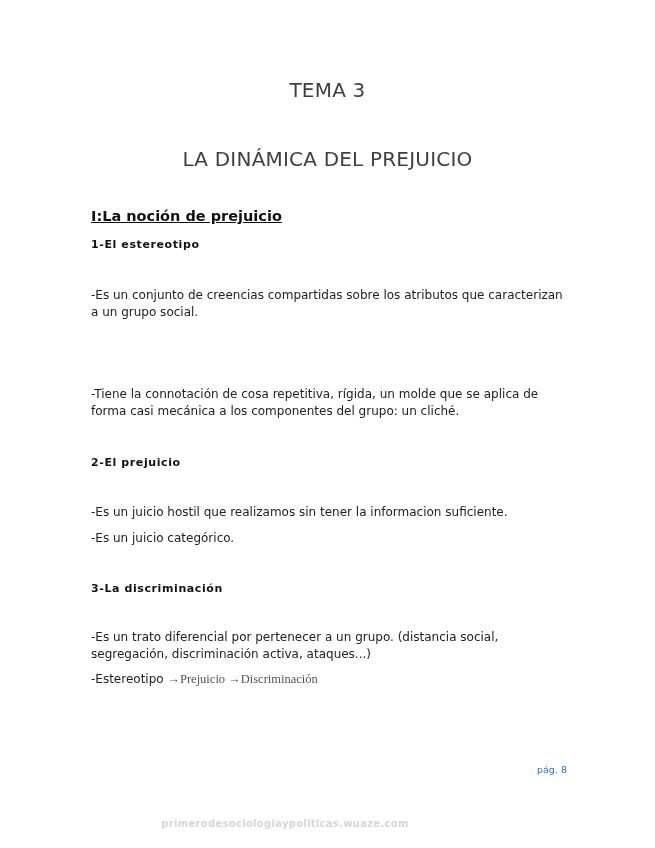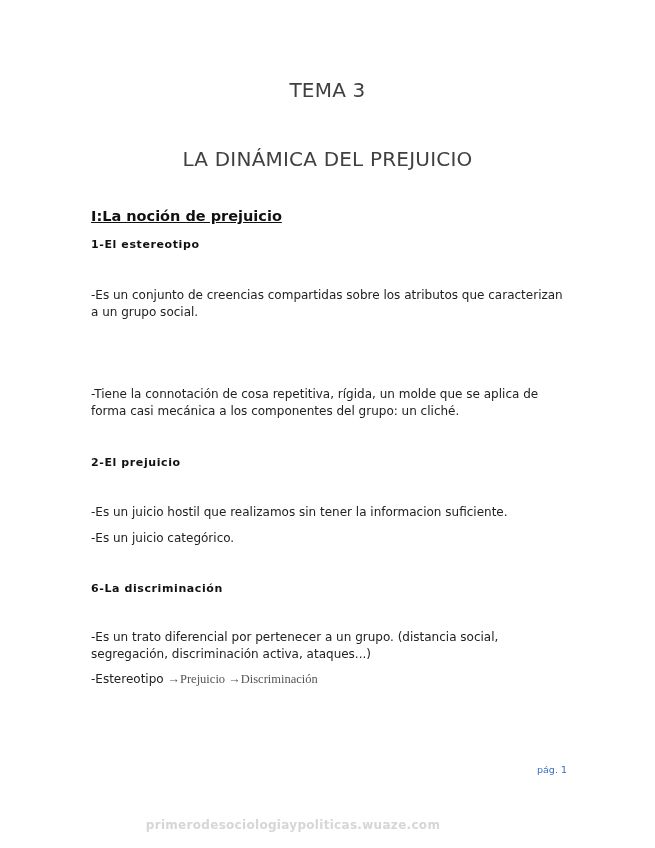--- a/index.html
+++ b/index.html
@@ -16,41 +16,41 @@
     .p { position: absolute; left: 91px; width: 480px; font-size: 12px; line-height: 16.5px; color: #222; }
     .arrowtxt { font-family: Liberation Serif, serif; color: #555; font-size: 12.5px; }
     .watermark { position: absolute; left: 265px; top: 693px; width: 112px; height: 112px;
                  border-radius: 50%; background: #cdcac4; border: 3px solid #e6d8a8; opacity: 0.85; }
     .wm-t1, .wm-t2 { position: absolute; width: 112px; text-align: center; left: 0;
                      font-family: "DejaVu Sans", sans-serif; font-weight: bold; color: #f3e3a4; font-size: 15px; line-height: 16px; }
     .wm-t1 { top: 38px; }
     .wm-t2 { top: 54px; }
     .wm-t3 { position: absolute; width: 112px; left: 0; top: 74px; text-align: center;
              font-size: 4px; color: #f1f1f1; letter-spacing: 1px; }
-    .footer-url { position: absolute; left: 12px; width: 562px; top: 818px; text-align: center;
-                  font-family: "DejaVu Sans", sans-serif; font-weight: bold; font-size: 12px; color: #d6d6d6; letter-spacing: 0.3px; }
+    .footer-url { position: absolute; left: 4px; width: 562px; top: 818px; text-align: center;
+                  font-family: "DejaVu Sans", sans-serif; font-weight: bold; font-size: 10px; color: #d6d6d6; letter-spacing: 0.3px; }
     .pagenum { position: absolute; left: 537px; top: 764px; font-size: 9.5px; color: #3b6cc4; }
   </style>
 </head>
 <body>
 
 <div class="page">
   <div class="title" id="t1">TEMA 3</div>
   <div class="title" id="t2">LA DINÁMICA DEL PREJUICIO</div>
 
   <div class="sec h1">I:La noción de prejuicio</div>
 
   <div class="sec h2" style="top:238px;">1-El estereotipo</div>
   <div class="p" style="top:287px;">-Es un conjunto de creencias compartidas sobre los atributos que caracterizan a un grupo social.</div>
   <div class="p" style="top:386px;">-Tiene la connotación de cosa repetitiva, rígida, un molde que se aplica de forma casi mecánica a los componentes del grupo: un cliché.</div>
 
   <div class="sec h2" style="top:456px;">2-El prejuicio</div>
   <div class="p" style="top:504px;">-Es un juicio hostil que realizamos sin tener la informacion suficiente.</div>
   <div class="p" style="top:530px;">-Es un juicio categórico.</div>
 
-  <div class="sec h2" style="top:582px;">6-La discriminación</div>
+  <div class="sec h2" style="top:582px;">3-La discriminación</div>
   <div class="p" style="top:629px;">-Es un trato diferencial por pertenecer a un grupo. (distancia social, segregación, discriminación activa, ataques...)</div>
   <div class="p" style="top:671px;"><span>-Estereotipo </span><span class="arrowtxt">→Prejuicio →Discriminación</span></div>
 
 
-  <div class="pagenum">pág. 1</div>
+  <div class="pagenum">pág. 8</div>
   <div class="footer-url">primerodesociologiaypoliticas.wuaze.com</div>
 </div>
 
 </body></html>

